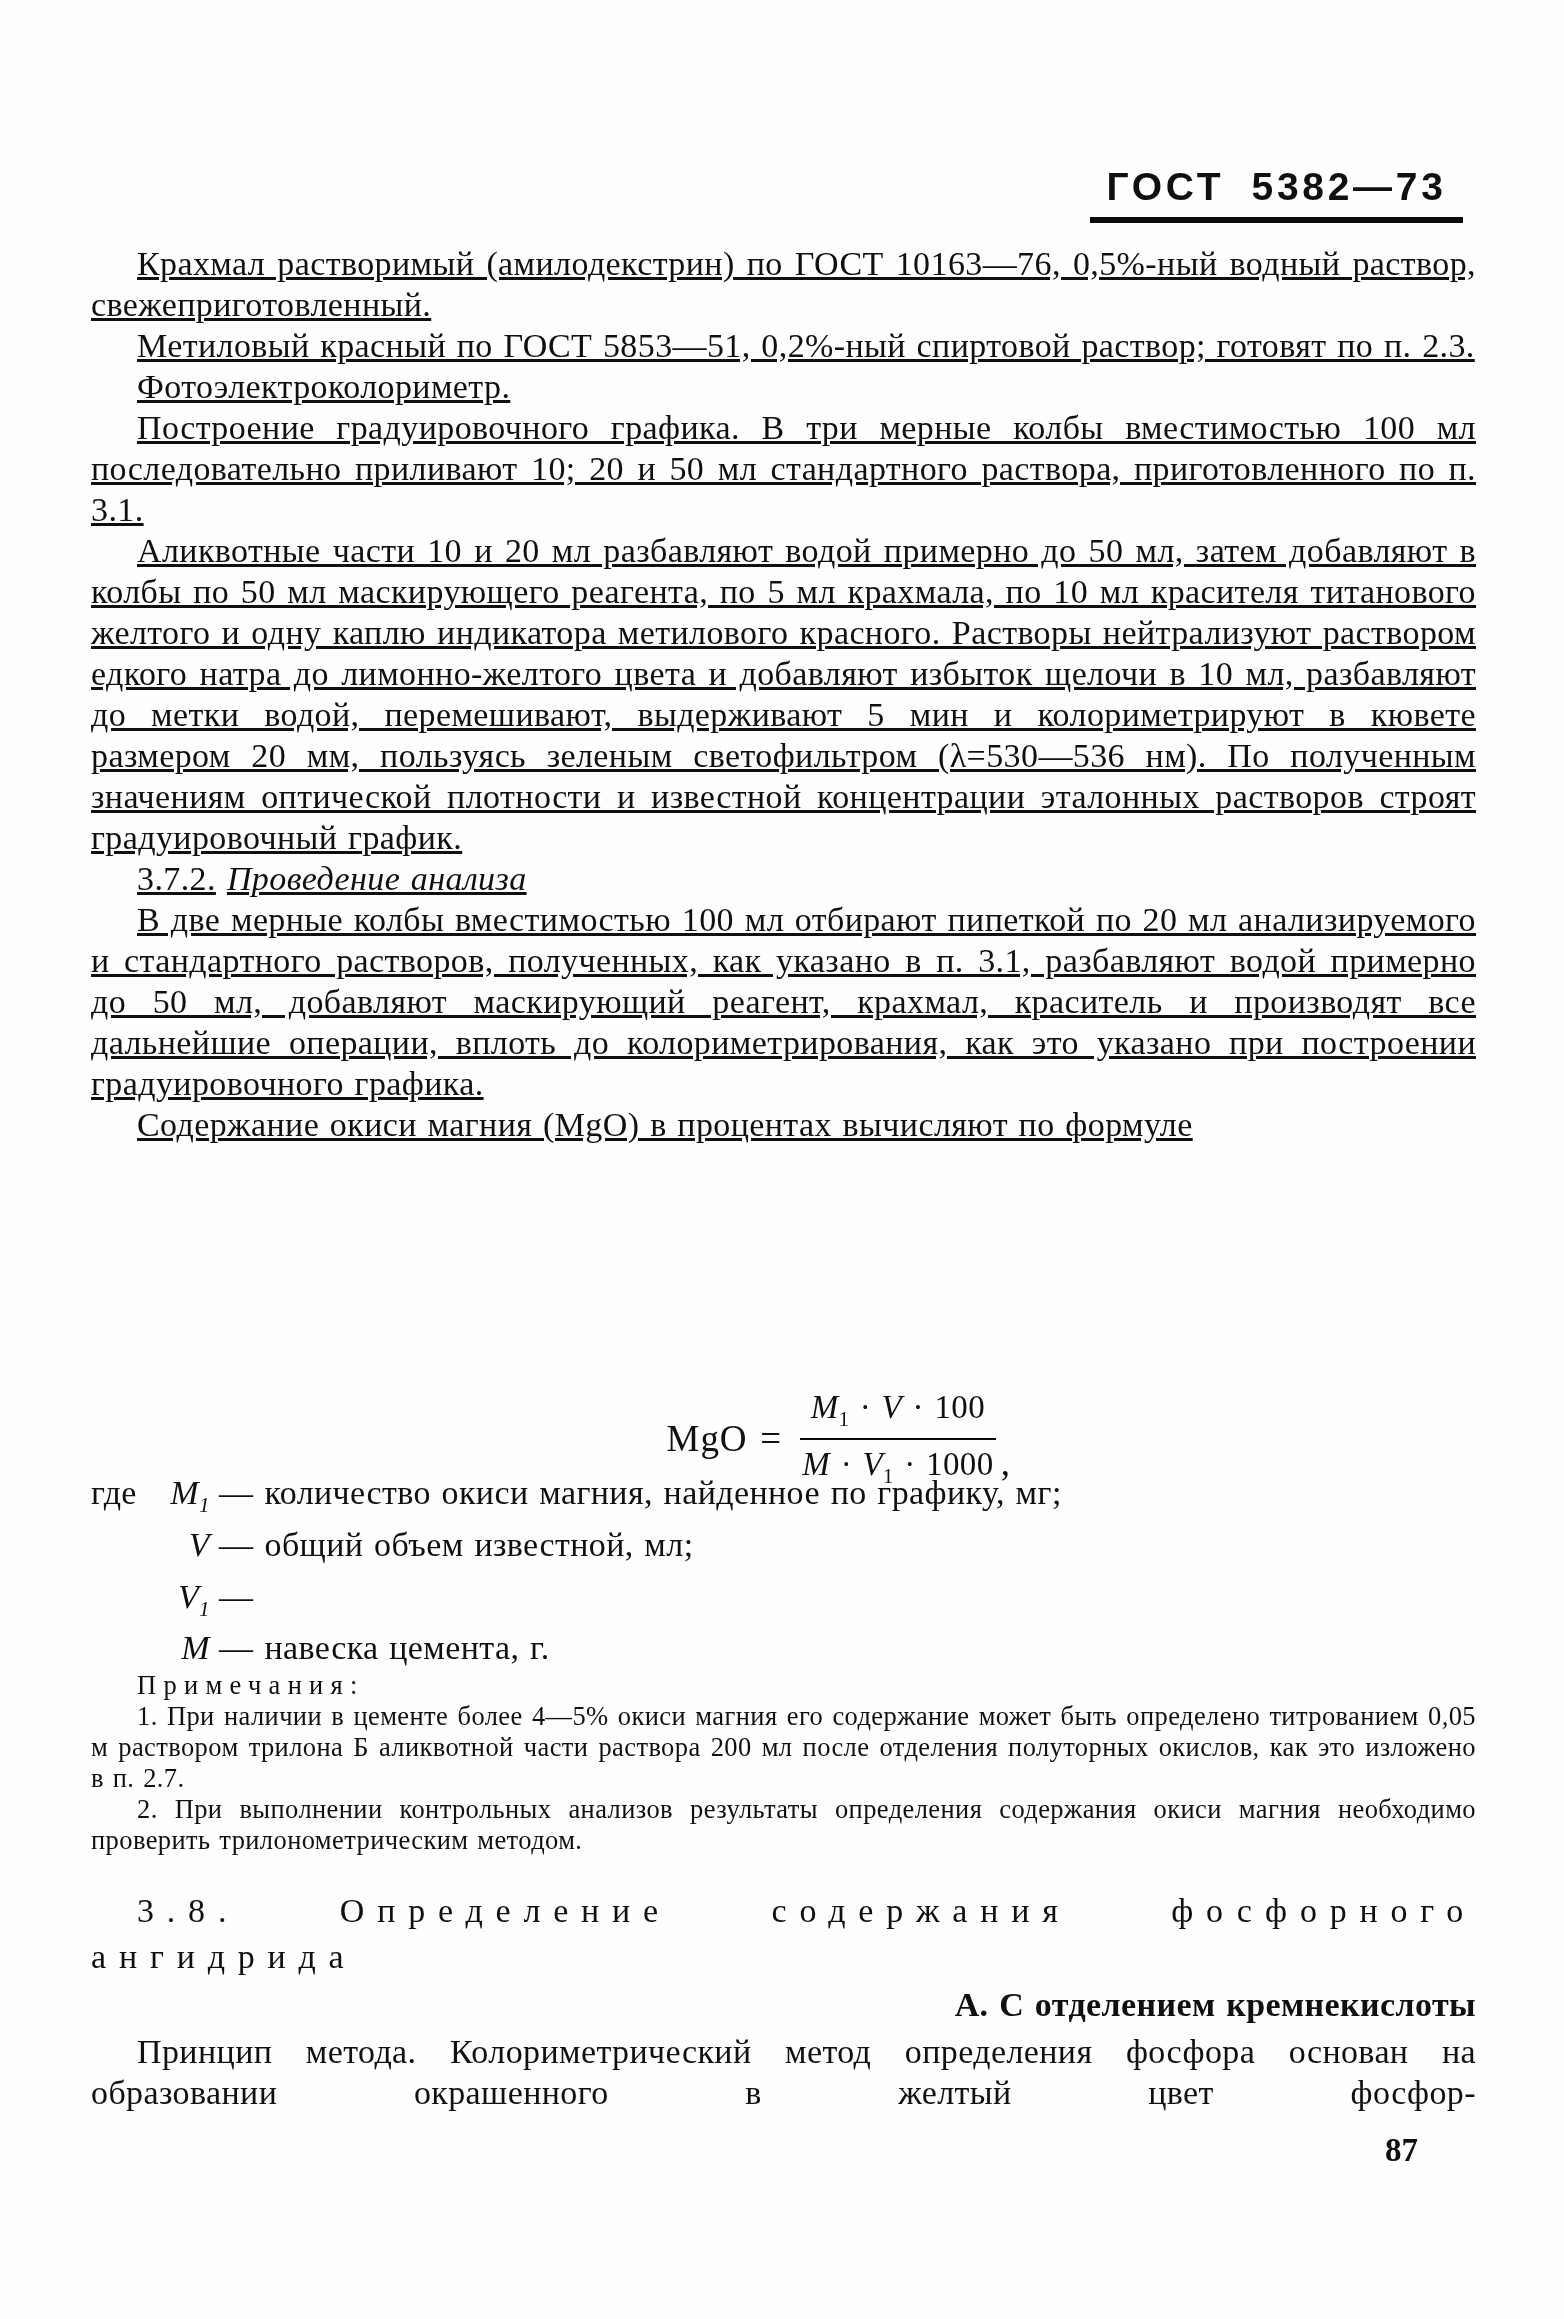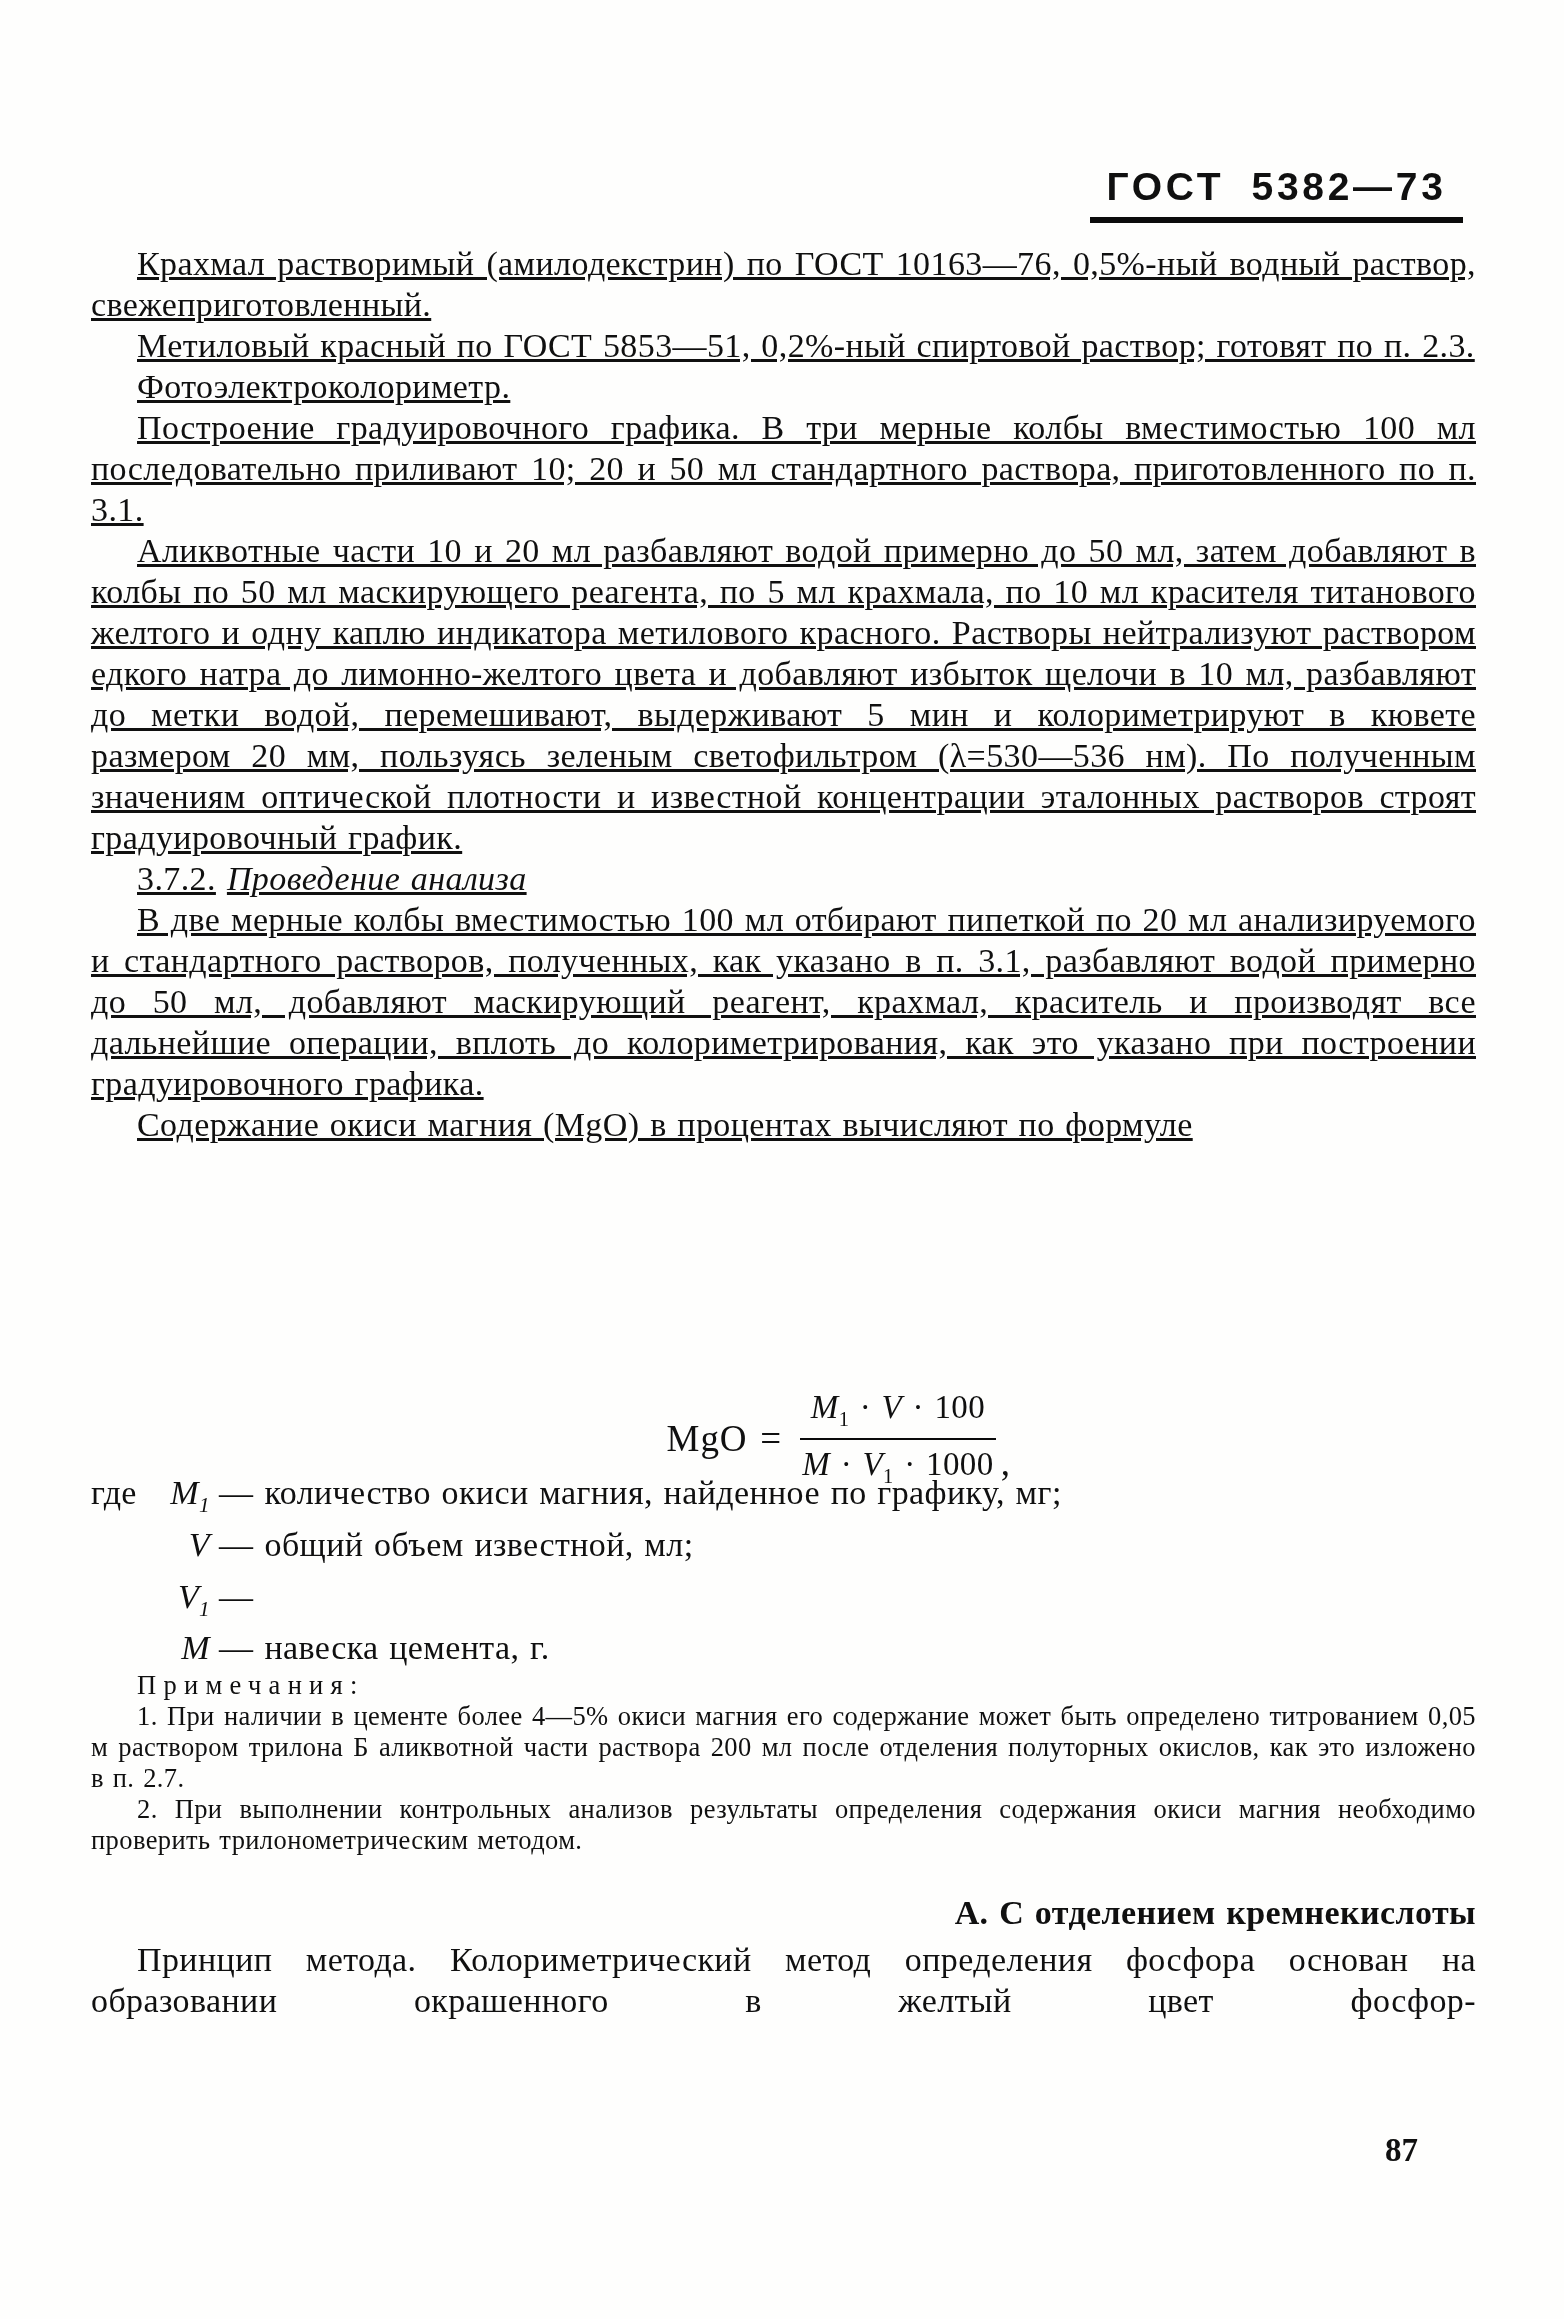--- a/index.html
+++ b/index.html
@@ -183,18 +183,19 @@
   </div>
 </div>
 
 <div class="col blk-notes">
   <div class="notes-title">Примечания:</div>
   <p class="note">1. При наличии в цементе более 4—5% окиси магния его содержание может быть определено титрованием 0,05 м раствором трилона Б аликвотной части раствора 200 мл после отделения полуторных окислов, как это изложено в п. 2.7.</p>
   <p class="note">2. При выполнении контрольных анализов результаты определения содержания окиси магния необходимо проверить трилонометрическим методом.</p>
 </div>
 
 <div class="col blk-s38">
+  <p class="s38-heading">3.8. Определение содержания фосфорного ангидрида</p>
   <p class="sub-a">А. С отделением кремнекислоты</p>
   <p class="p-principle">Принцип метода. Колориметрический метод определения фосфора основан на образовании окрашенного в желтый цвет фосфор-</p>
 </div>
 
 <div class="page-num">87</div>
 
 
 </body></html>

